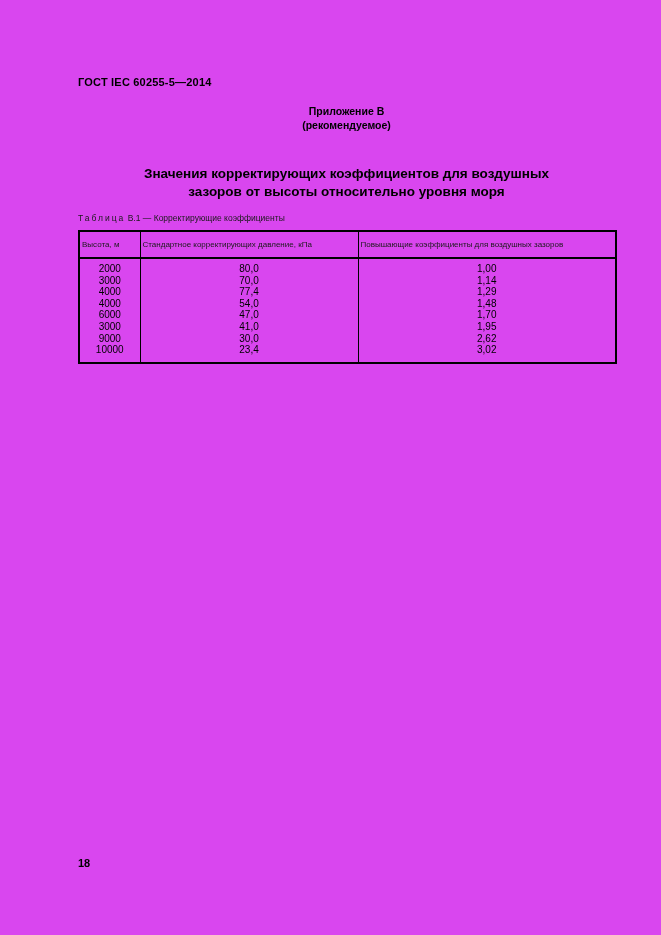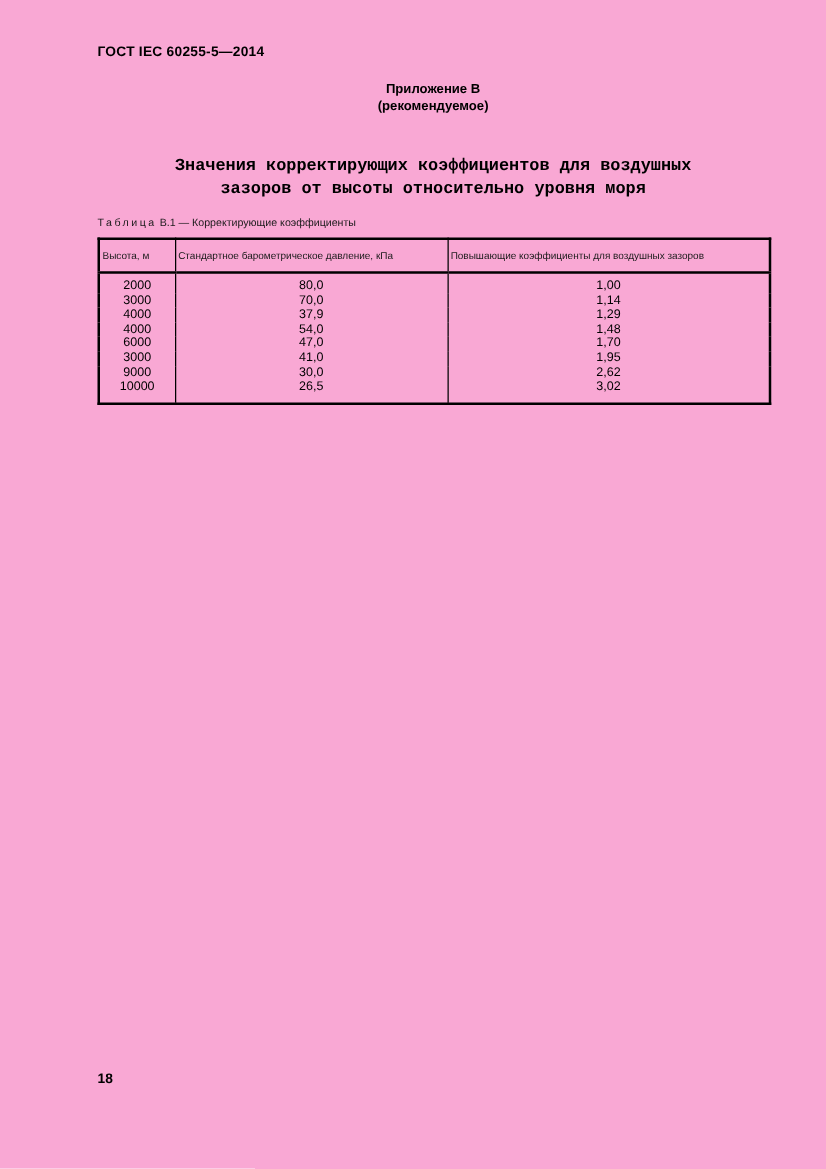--- a/index.html
+++ b/index.html
@@ -11,43 +11,42 @@
     width: 661px;
     height: 935px;
     position: relative;
     font-family: "Liberation Sans", sans-serif;
     color: #000000;
     overflow: hidden;
   }
   .page {
     position: absolute;
     inset: 0;
-    padding: 36px 46px 0 78px;
+    padding: 76px 46px 0 78px;
     box-sizing: border-box;
-    background: #f9a8d4;
+    background: #d946ef;
   }
   .doc-header {
     font-weight: bold;
     font-size: 11px;
     letter-spacing: 0.2px;
   }
   .appendix {
     text-align: center;
     font-weight: bold;
     font-size: 10.5px;
     line-height: 13.5px;
     margin-top: 17px;
   }
   .title {
     text-align: center;
     font-weight: bold;
     font-size: 13.5px;
     line-height: 17.5px;
     margin: 33px 0 0 0;
-    font-family: Liberation Mono, monospace;
   }
   .caption {
     font-size: 8.5px;
     margin-top: 13px;
     color: #1a1a1a;
   }
   .caption .spaced {
     letter-spacing: 2px;
   }
   table.coef {
@@ -108,38 +107,38 @@
 
   <table class="coef">
     <colgroup>
       <col class="c1">
       <col class="c2">
       <col class="c3">
     </colgroup>
     <thead>
       <tr>
         <th>Высота, м</th>
-        <th>Стандартное барометрическое давление, кПа</th>
+        <th>Стандартное корректирующих давление, кПа</th>
         <th>Повышающие коэффициенты для воздушных зазоров</th>
       </tr>
     </thead>
     <tbody id="table-body">
         <tr>
           <td>2000</td>
           <td>80,0</td>
           <td>1,00</td>
         </tr>
         <tr>
           <td>3000</td>
           <td>70,0</td>
           <td>1,14</td>
         </tr>
         <tr>
           <td>4000</td>
-          <td>37,9</td>
+          <td>77,4</td>
           <td>1,29</td>
         </tr>
         <tr>
           <td>4000</td>
           <td>54,0</td>
           <td>1,48</td>
         </tr>
         <tr>
           <td>6000</td>
           <td>47,0</td>
@@ -150,21 +149,21 @@
           <td>41,0</td>
           <td>1,95</td>
         </tr>
         <tr>
           <td>9000</td>
           <td>30,0</td>
           <td>2,62</td>
         </tr>
         <tr>
           <td>10000</td>
-          <td>26,5</td>
+          <td>23,4</td>
           <td>3,02</td>
         </tr>
       </tbody>
   </table>
 
   <div class="page-number">18</div>
 
 </div>
 
 </body></html>

